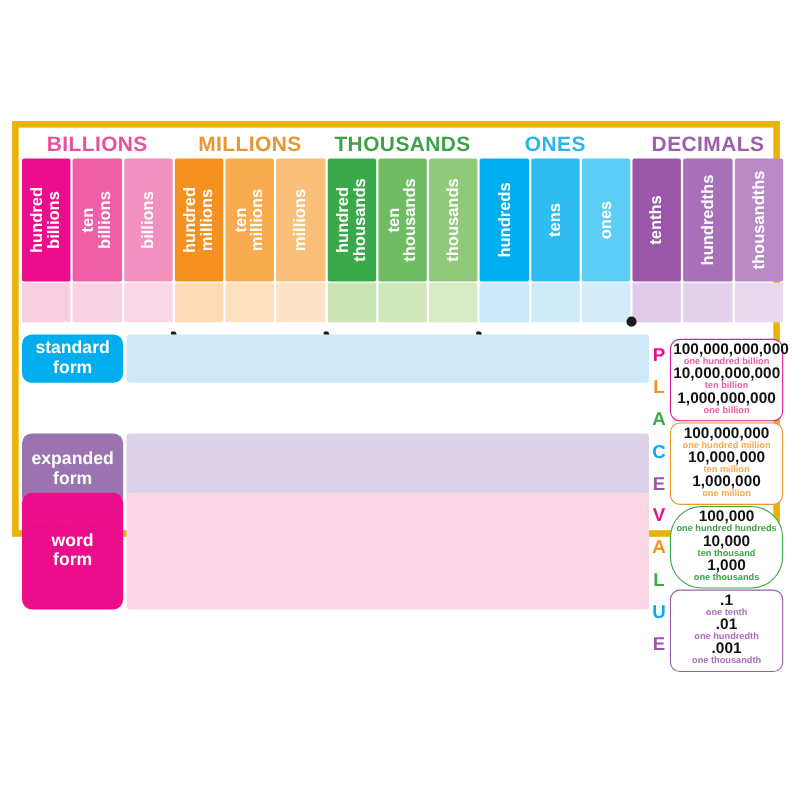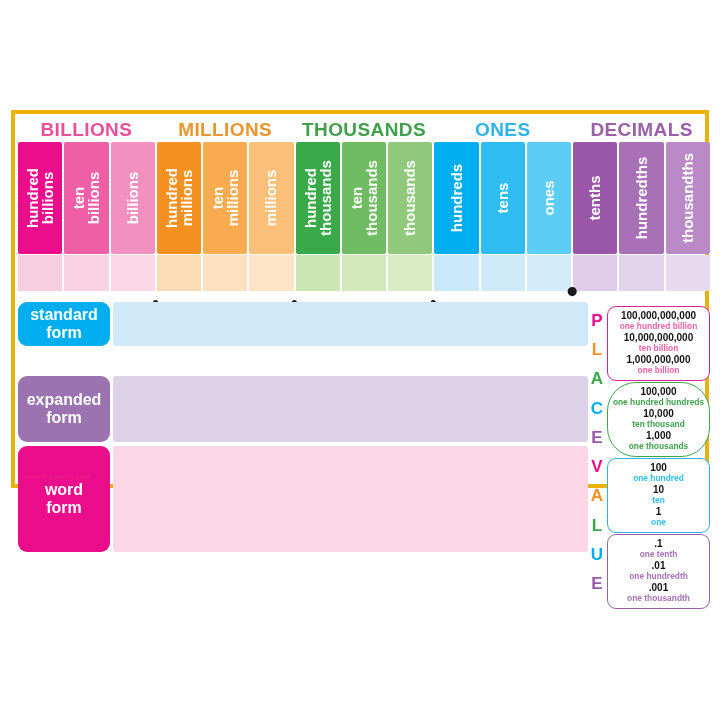--- a/index.html
+++ b/index.html
@@ -7,21 +7,21 @@
     width:720px;height:720px;
     background:#ffffff;
     font-family:"Liberation Sans", sans-serif;
     overflow:hidden;
   }
   #poster{
     position:absolute;
     left:11px; top:110px;
     width:698px; height:378px;
     background:#ffffff;
-    border:4px solid #eab308;
+    border:6px solid #eab308;
     box-sizing:border-box;
     text-decoration:underline;
   }
 
   
   .group-row{
     position:absolute; left:3px; top:4px;
     width:692px; height:24px;
   }
   .group-label{
@@ -151,21 +151,21 @@
   .lbox{
     box-sizing:border-box;
     border:1.4px solid #000;
     border-radius:9px;
     background:#ffffff;
     padding:3px 2px 4px 2px;
     text-align:center;
     margin-bottom:1px;
   }
   .lbox .num{
-    font-size:10px;
+    font-size:14px;
     font-weight:bold;
     color:#111;
     line-height:11px;
     display:block;
   }
   .lbox .wrd{
     font-size:8.4px;
     font-weight:bold;
     line-height:11px;
     display:block;
@@ -319,21 +319,21 @@
   <div id="formRows">
       <div class="form-row" style="top: 188px; height: 44px; width: 692px;">
         <div class="form-band" style="background: rgb(207, 233, 249);"></div>
         <div class="form-tag" style="background: rgb(0, 174, 239);">
           <div>
             <div>standard</div>
             <div>form</div>
           </div>
         </div>
       </div>
-      <div class="form-row" style="top: 262px; height: 66px; width: 692px; border-radius: 15px;">
+      <div class="form-row" style="top: 278px; height: 66px; width: 692px; border-radius: 15px;">
         <div class="form-band" style="background: rgb(220, 211, 232);"></div>
         <div class="form-tag" style="background: rgb(155, 115, 176);">
           <div>
             <div>expanded</div>
             <div>form</div>
           </div>
         </div>
       </div>
       <div class="form-row" style="top: 332px; height: 106px; width: 692px;">
         <div class="form-band" style="background: rgb(251, 214, 229);"></div>
@@ -361,36 +361,36 @@
 
   <div class="legend" id="legend">
       <div class="lbox" style="border-color: rgb(214, 33, 154);">
         <span class="num">100,000,000,000</span>
         <span class="wrd" style="color: rgb(239, 95, 165);">one hundred billion</span>
         <span class="num">10,000,000,000</span>
         <span class="wrd" style="color: rgb(239, 95, 165);">ten billion</span>
         <span class="num">1,000,000,000</span>
         <span class="wrd" style="color: rgb(239, 95, 165);">one billion</span>
       </div>
+      <div class="lbox" style="border-color: rgb(232, 150, 47);">
+        <span class="num">100,000,000</span>
+        <span class="wrd" style="color: rgb(248, 171, 79);">one hundred million</span>
+        <span class="num">10,000,000</span>
+        <span class="wrd" style="color: rgb(248, 171, 79);">ten million</span>
+        <span class="num">1,000,000</span>
+        <span class="wrd" style="color: rgb(248, 171, 79);">one million</span>
+      </div>
       <div class="lbox" style="border-color: rgb(58, 169, 73); border-radius: 29px;">
         <span class="num">100,000</span>
         <span class="wrd" style="color: rgb(65, 161, 75);">one hundred hundreds</span>
         <span class="num">10,000</span>
         <span class="wrd" style="color: rgb(65, 161, 75);">ten thousand</span>
         <span class="num">1,000</span>
         <span class="wrd" style="color: rgb(65, 161, 75);">one thousands</span>
       </div>
-      <div class="lbox" style="border-color: rgb(46, 179, 234);">
-        <span class="num">100</span>
-        <span class="wrd" style="color: rgb(47, 189, 241);">one hundred</span>
-        <span class="num">10</span>
-        <span class="wrd" style="color: rgb(47, 189, 241);">ten</span>
-        <span class="num">1</span>
-        <span class="wrd" style="color: rgb(47, 189, 241);">one</span>
-      </div>
       <div class="lbox" style="border-color: rgb(154, 95, 168);">
         <span class="num">.1</span>
         <span class="wrd" style="color: rgb(168, 112, 182);">one tenth</span>
         <span class="num">.01</span>
         <span class="wrd" style="color: rgb(168, 112, 182);">one hundredth</span>
         <span class="num">.001</span>
         <span class="wrd" style="color: rgb(168, 112, 182);">one thousandth</span>
       </div>
     </div>
 

